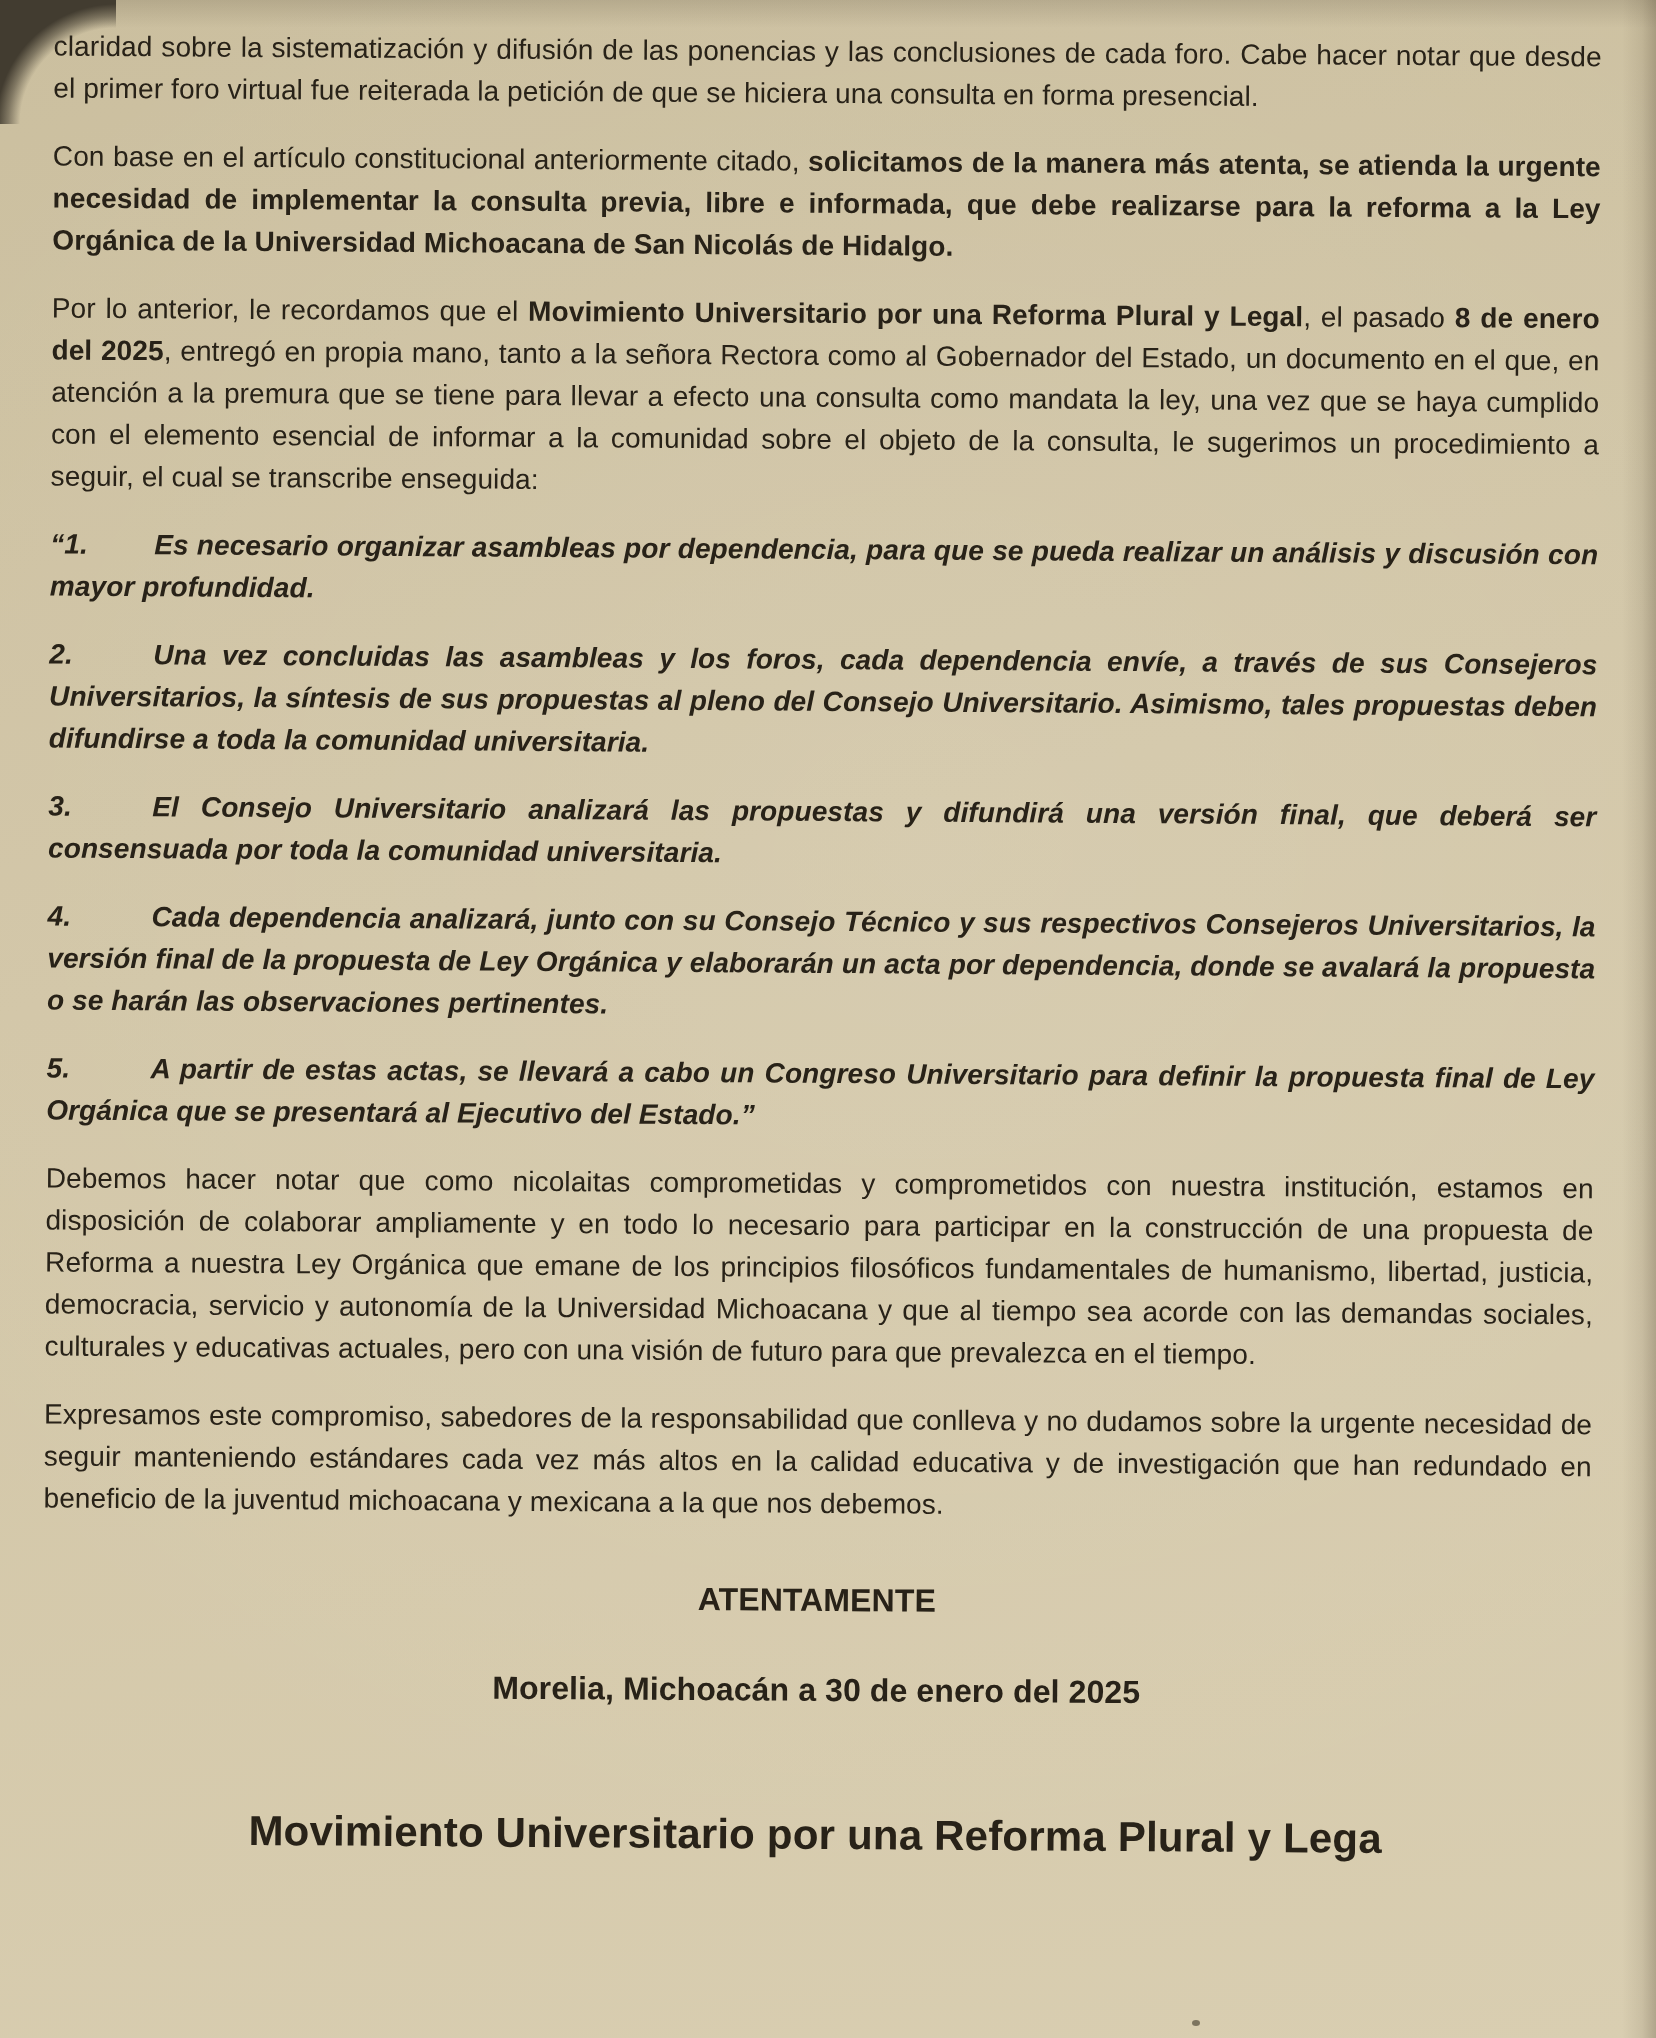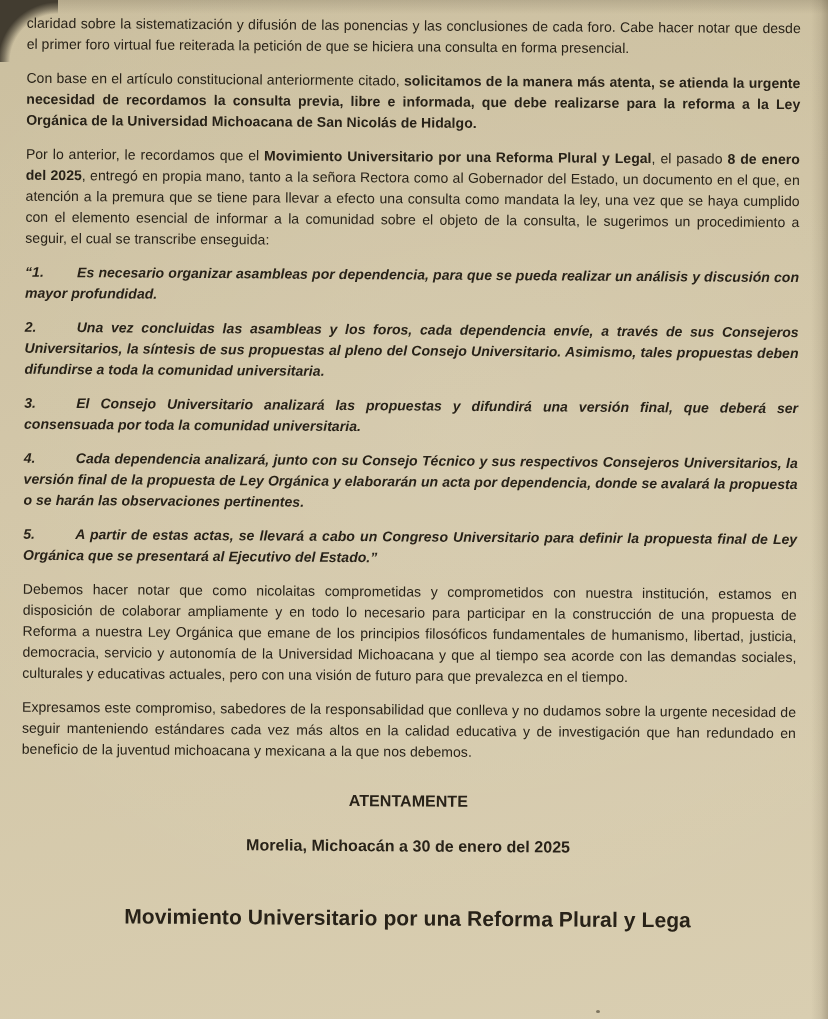--- a/index.html
+++ b/index.html
@@ -61,21 +61,21 @@
 </style>
 </head>
 <body>
 
 <div class="photo">
 
   <div class="content">
 
     <p class="para">claridad sobre la sistematización y difusión de las ponencias y las conclusiones de cada foro. Cabe hacer notar que desde el primer foro virtual fue reiterada la petición de que se hiciera una consulta en forma presencial.</p>
 
-    <p class="para"><span>Con base en el artículo constitucional anteriormente citado, </span><span class="b">solicitamos de la manera más atenta, se atienda la urgente necesidad de recordamos la consulta previa, libre e informada, que debe realizarse para la reforma a la Ley Orgánica de la Universidad Michoacana de San Nicolás de Hidalgo.</span></p>
+    <p class="para"><span>Con base en el artículo constitucional anteriormente citado, </span><span class="b">solicitamos de la manera más atenta, se atienda la urgente necesidad de implementar la consulta previa, libre e informada, que debe realizarse para la reforma a la Ley Orgánica de la Universidad Michoacana de San Nicolás de Hidalgo.</span></p>
 
     <p class="para"><span>Por lo anterior, le recordamos que el </span><span class="b">Movimiento Universitario por una Reforma Plural y Legal</span><span>, el pasado </span><span class="b">8 de enero del 2025</span><span>, entregó en propia mano, tanto a la señora Rectora como al Gobernador del Estado, un documento en el que, en atención a la premura que se tiene para llevar a efecto una consulta como mandata la ley, una vez que se haya cumplido con el elemento esencial de informar a la comunidad sobre el objeto de la consulta, le sugerimos un procedimiento a seguir, el cual se transcribe enseguida:</span></p>
 
     <p class="para list-para"><span class="num">“1.</span><span>Es necesario organizar asambleas por dependencia, para que se pueda realizar un análisis y discusión con mayor profundidad.</span></p>
 
     <p class="para list-para"><span class="num">2.</span><span>Una vez concluidas las asambleas y los foros, cada dependencia envíe, a través de sus Consejeros Universitarios, la síntesis de sus propuestas al pleno del Consejo Universitario. Asimismo, tales propuestas deben difundirse a toda la comunidad universitaria.</span></p>
 
     <p class="para list-para"><span class="num">3.</span><span>El Consejo Universitario analizará las propuestas y difundirá una versión final, que deberá ser consensuada por toda la comunidad universitaria.</span></p>
 
     <p class="para list-para"><span class="num">4.</span><span>Cada dependencia analizará, junto con su Consejo Técnico y sus respectivos Consejeros Universitarios, la versión final de la propuesta de Ley Orgánica y elaborarán un acta por dependencia, donde se avalará la propuesta o se harán las observaciones pertinentes.</span></p>

